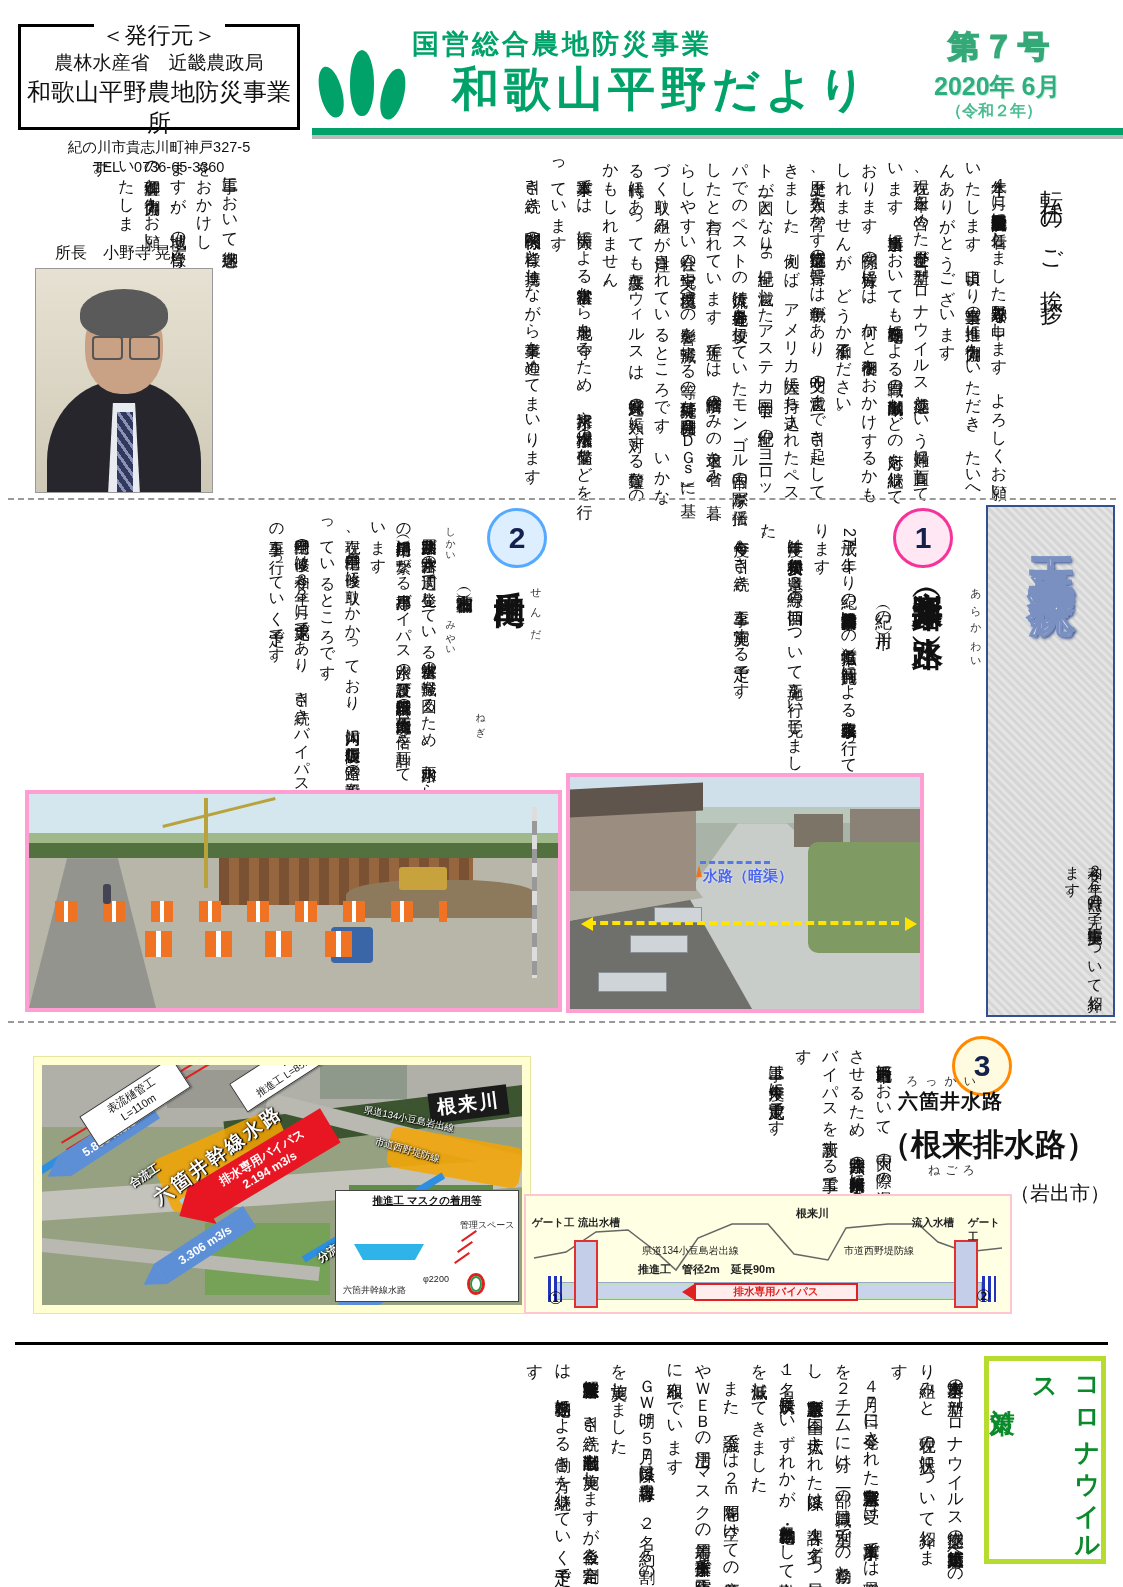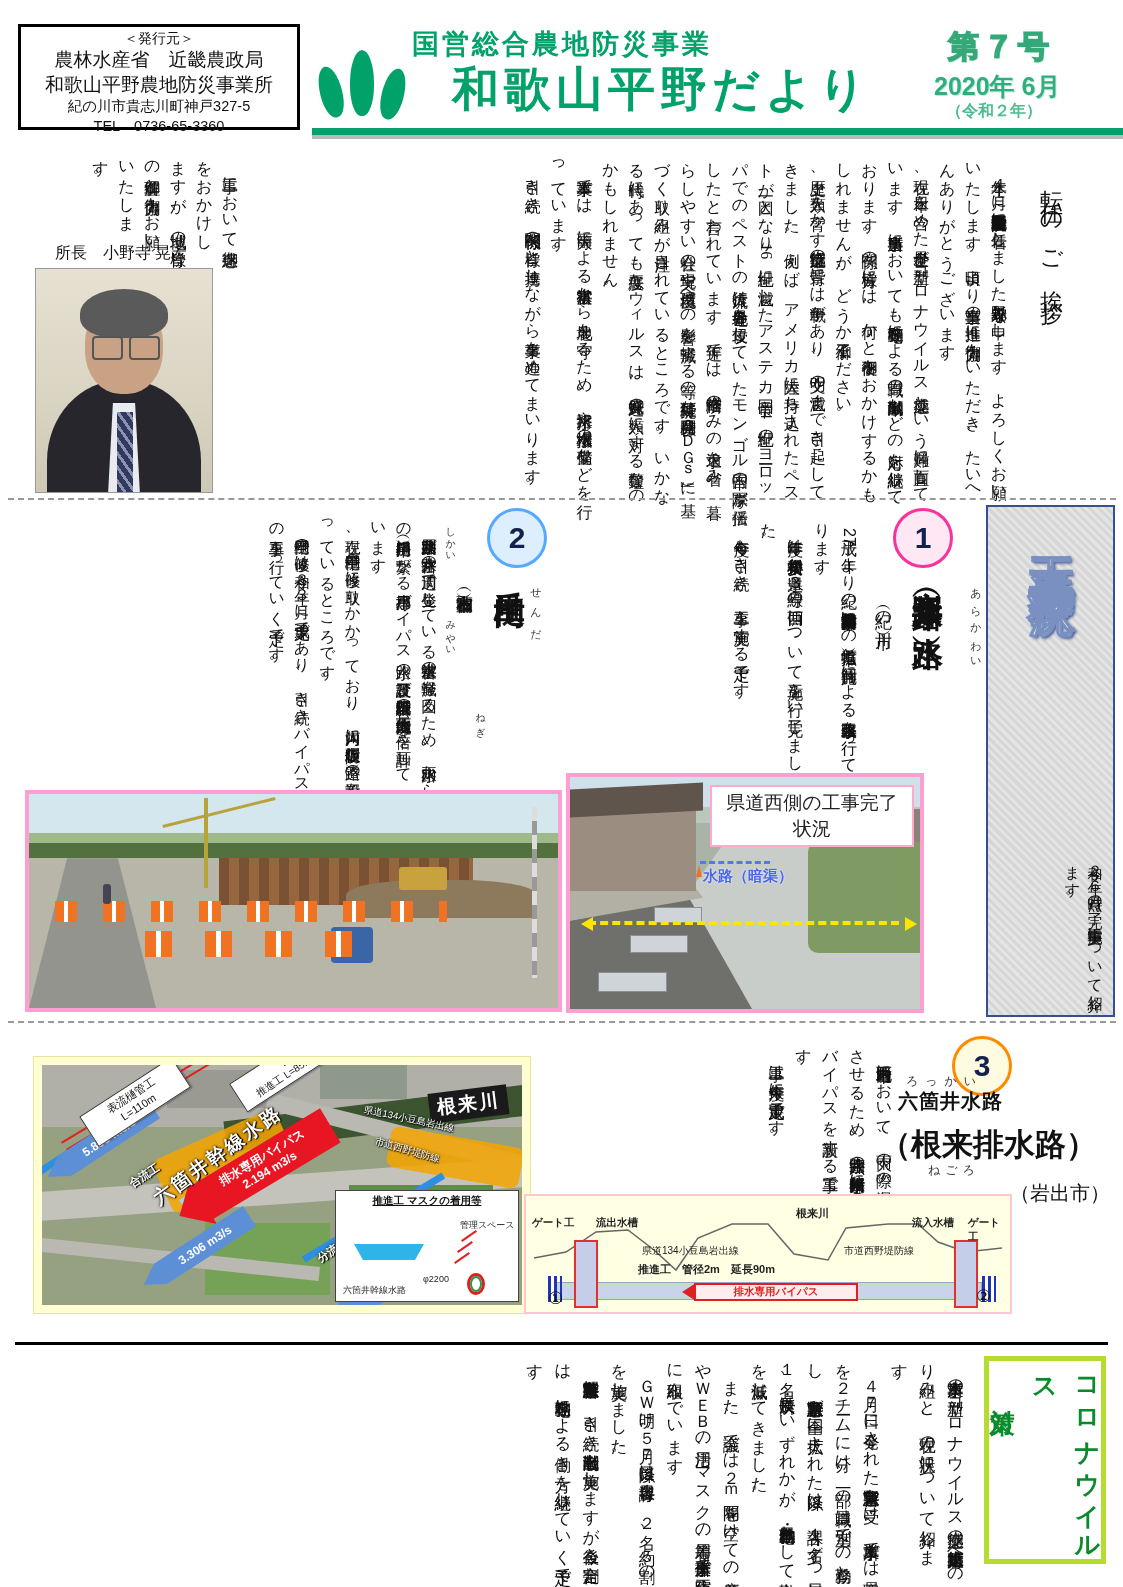--- a/index.html
+++ b/index.html
@@ -23,23 +23,23 @@
   .dglbl{font-size:10.5px;color:#222;}
   .banner-title{color:#e7edf8;-webkit-text-stroke:1.5px #7a90c0;
     text-shadow:1px 1px 0 #5a74ad,-1px -1px 0 #9db0d8,2px 2px 3px #44598f;}
 </style>
 </head>
 <body>
 
 <div class="page">
 
   <div class="abs" style="left:18px;top:24px;width:282px;height:106px;border:3px solid #000;text-align:center;box-sizing:border-box;padding-top:2px;">
-    <div style="font-size:14px;margin-top:-14px;background:#fff;display:inline-block;padding:0 8px;">＜発行元＞</div>
+    <div style="font-size:23px;margin-top:-14px;background:#fff;display:inline-block;padding:0 8px;">＜発行元＞</div>
     <div style="font-size:19px;line-height:1.3;">農林水産省　近畿農政局</div>
-    <div style="font-size:19px;line-height:1.3;">和歌山平野農地防災事業所</div>
+    <div style="font-size:24px;line-height:1.3;">和歌山平野農地防災事業所</div>
     <div style="font-size:14.5px;line-height:1.35;">紀の川市貴志川町神戸327-5</div>
     <div style="font-size:14.5px;line-height:1.3;">TEL　0736-65-3360</div>
   </div>
 
   <div class="abs" style="left:318px;top:42px;width:92px;height:84px;">
     <div class="abs" style="left:2px;top:24px;width:22px;height:52px;background:#00a26a;border-radius:50% 50% 46% 46%;transform:rotate(-14deg);"></div>
     <div class="abs" style="left:32px;top:8px;width:24px;height:66px;background:#00a26a;border-radius:50% 50% 46% 46%;"></div>
     <div class="abs" style="left:64px;top:26px;width:22px;height:52px;background:#00a26a;border-radius:50% 50% 46% 46%;transform:rotate(14deg);"></div>
   </div>
 
@@ -99,23 +99,20 @@
       <div class="abs" style="left:0;top:7%;width:36%;height:42%;background:#9b8d80;"></div>
       <div class="abs" style="left:0;top:4%;width:38%;height:12%;background:#5f554c;transform:skewY(-3deg);"></div>
       <div class="abs" style="left:64%;top:16%;width:14%;height:14%;background:#7d7468;"></div>
       <div class="abs" style="left:80%;top:14%;width:20%;height:16%;background:#8a8276;"></div>
       <div class="abs" style="right:0;top:28%;width:32%;height:48%;background:#7f9b63;border-radius:10px 0 0 10px;"></div>
       <div class="abs" style="left:24%;top:56%;width:13%;height:6%;background:#cfd4d8;border:1px solid #8a9096;"></div>
       <div class="abs" style="left:17%;top:68%;width:16%;height:7%;background:#cfd4d8;border:1px solid #8a9096;"></div>
       <div class="abs" style="left:8%;top:84%;width:19%;height:8%;background:#cfd4d8;border:1px solid #8a9096;"></div>
       <div class="abs" style="left:36%;top:38%;width:6px;height:12px;background:#f07020;clip-path:polygon(50% 0,100% 100%,0 100%);"></div>
 
-      <div class="abs" style="left:40%;top:8px;right:6px;background:#fff;border:2px solid #ffaacc;padding:3px 8px;text-align:center;">
-        <span style="font-size:19px;color:#222;">県道西側の工事完了状況</span>
-      </div>
 
       <div class="abs" style="left:37%;top:36%;width:20%;border-top:3px dashed #5577ee;"></div>
       <div class="abs pre" style="left:38%;top:39%;font-size:15px;color:#4a66ee;font-weight:bold;text-shadow:0 0 2px #fff;">水路（暗渠）</div>
 
       <div class="abs" style="left:5%;top:62%;width:89%;border-top:4px dashed #ffe400;"></div>
       <div class="abs" style="left:3%;top:60.2%;border-top:7px solid transparent;border-bottom:7px solid transparent;border-right:12px solid #ffe400;"></div>
       <div class="abs" style="right:1%;top:60.2%;border-top:7px solid transparent;border-bottom:7px solid transparent;border-left:12px solid #ffe400;"></div>
     </div>
   </div>
 
@@ -237,21 +234,21 @@
     <div class="abs" style="left:30px;top:86px;width:424px;height:16px;background:#c9d3ec;border:1px solid #99a4c8;box-shadow:inset 0 2px 0 #bfe0bf, inset 0 -2px 0 #bfe0bf;"></div>
     <div class="abs" style="left:48px;top:44px;width:20px;height:64px;background:#c4cee8;border:2px solid #e03030;"></div>
     <div class="abs" style="left:428px;top:44px;width:20px;height:64px;background:#c4cee8;border:2px solid #e03030;"></div>
     <div class="abs" style="left:22px;top:80px;width:14px;height:26px;background:repeating-linear-gradient(90deg,#2233bb 0 3px,rgba(0,0,0,0) 3px 6px);"></div>
     <div class="abs" style="left:456px;top:80px;width:14px;height:26px;background:repeating-linear-gradient(90deg,#2233bb 0 3px,rgba(0,0,0,0) 3px 6px);"></div>
     <div class="abs" style="left:168px;top:87px;width:160px;height:14px;border:2px solid #e02020;background:#ffecec;display:flex;align-items:center;justify-content:center;">
       <div class="abs" style="left:-14px;top:-2px;border-top:9px solid transparent;border-bottom:9px solid transparent;border-right:14px solid #e02020;"></div>
       <span style="color:#e02020;font-weight:bold;font-size:10.5px;">排水専用バイパス</span>
     </div>
     <div class="abs dglbl b" style="left:6px;top:20px;">ゲート工</div>
-    <div class="abs dglbl b" style="left:70px;top:20px;">流出水槽</div>
+    <div class="abs dglbl b" style="left:52px;top:20px;">流出水槽</div>
     <div class="abs dglbl" style="left:116px;top:48px;font-size:10px;">県道134小豆島岩出線</div>
     <div class="abs dglbl b" style="left:270px;top:10px;font-size:11px;">根来川</div>
     <div class="abs dglbl" style="left:318px;top:48px;font-size:10px;">市道西野堤防線</div>
     <div class="abs dglbl b" style="left:386px;top:20px;">流入水槽</div>
     <div class="abs dglbl b" style="left:442px;top:20px;">ゲート工</div>
     <div class="abs dglbl b" style="left:112px;top:66px;font-size:11px;">推進工　管径2m　延長90m</div>
     <div class="abs" style="left:22px;top:92px;font-size:17px;">①</div>
     <div class="abs" style="left:450px;top:90px;font-size:17px;">②</div>
   </div>
 

